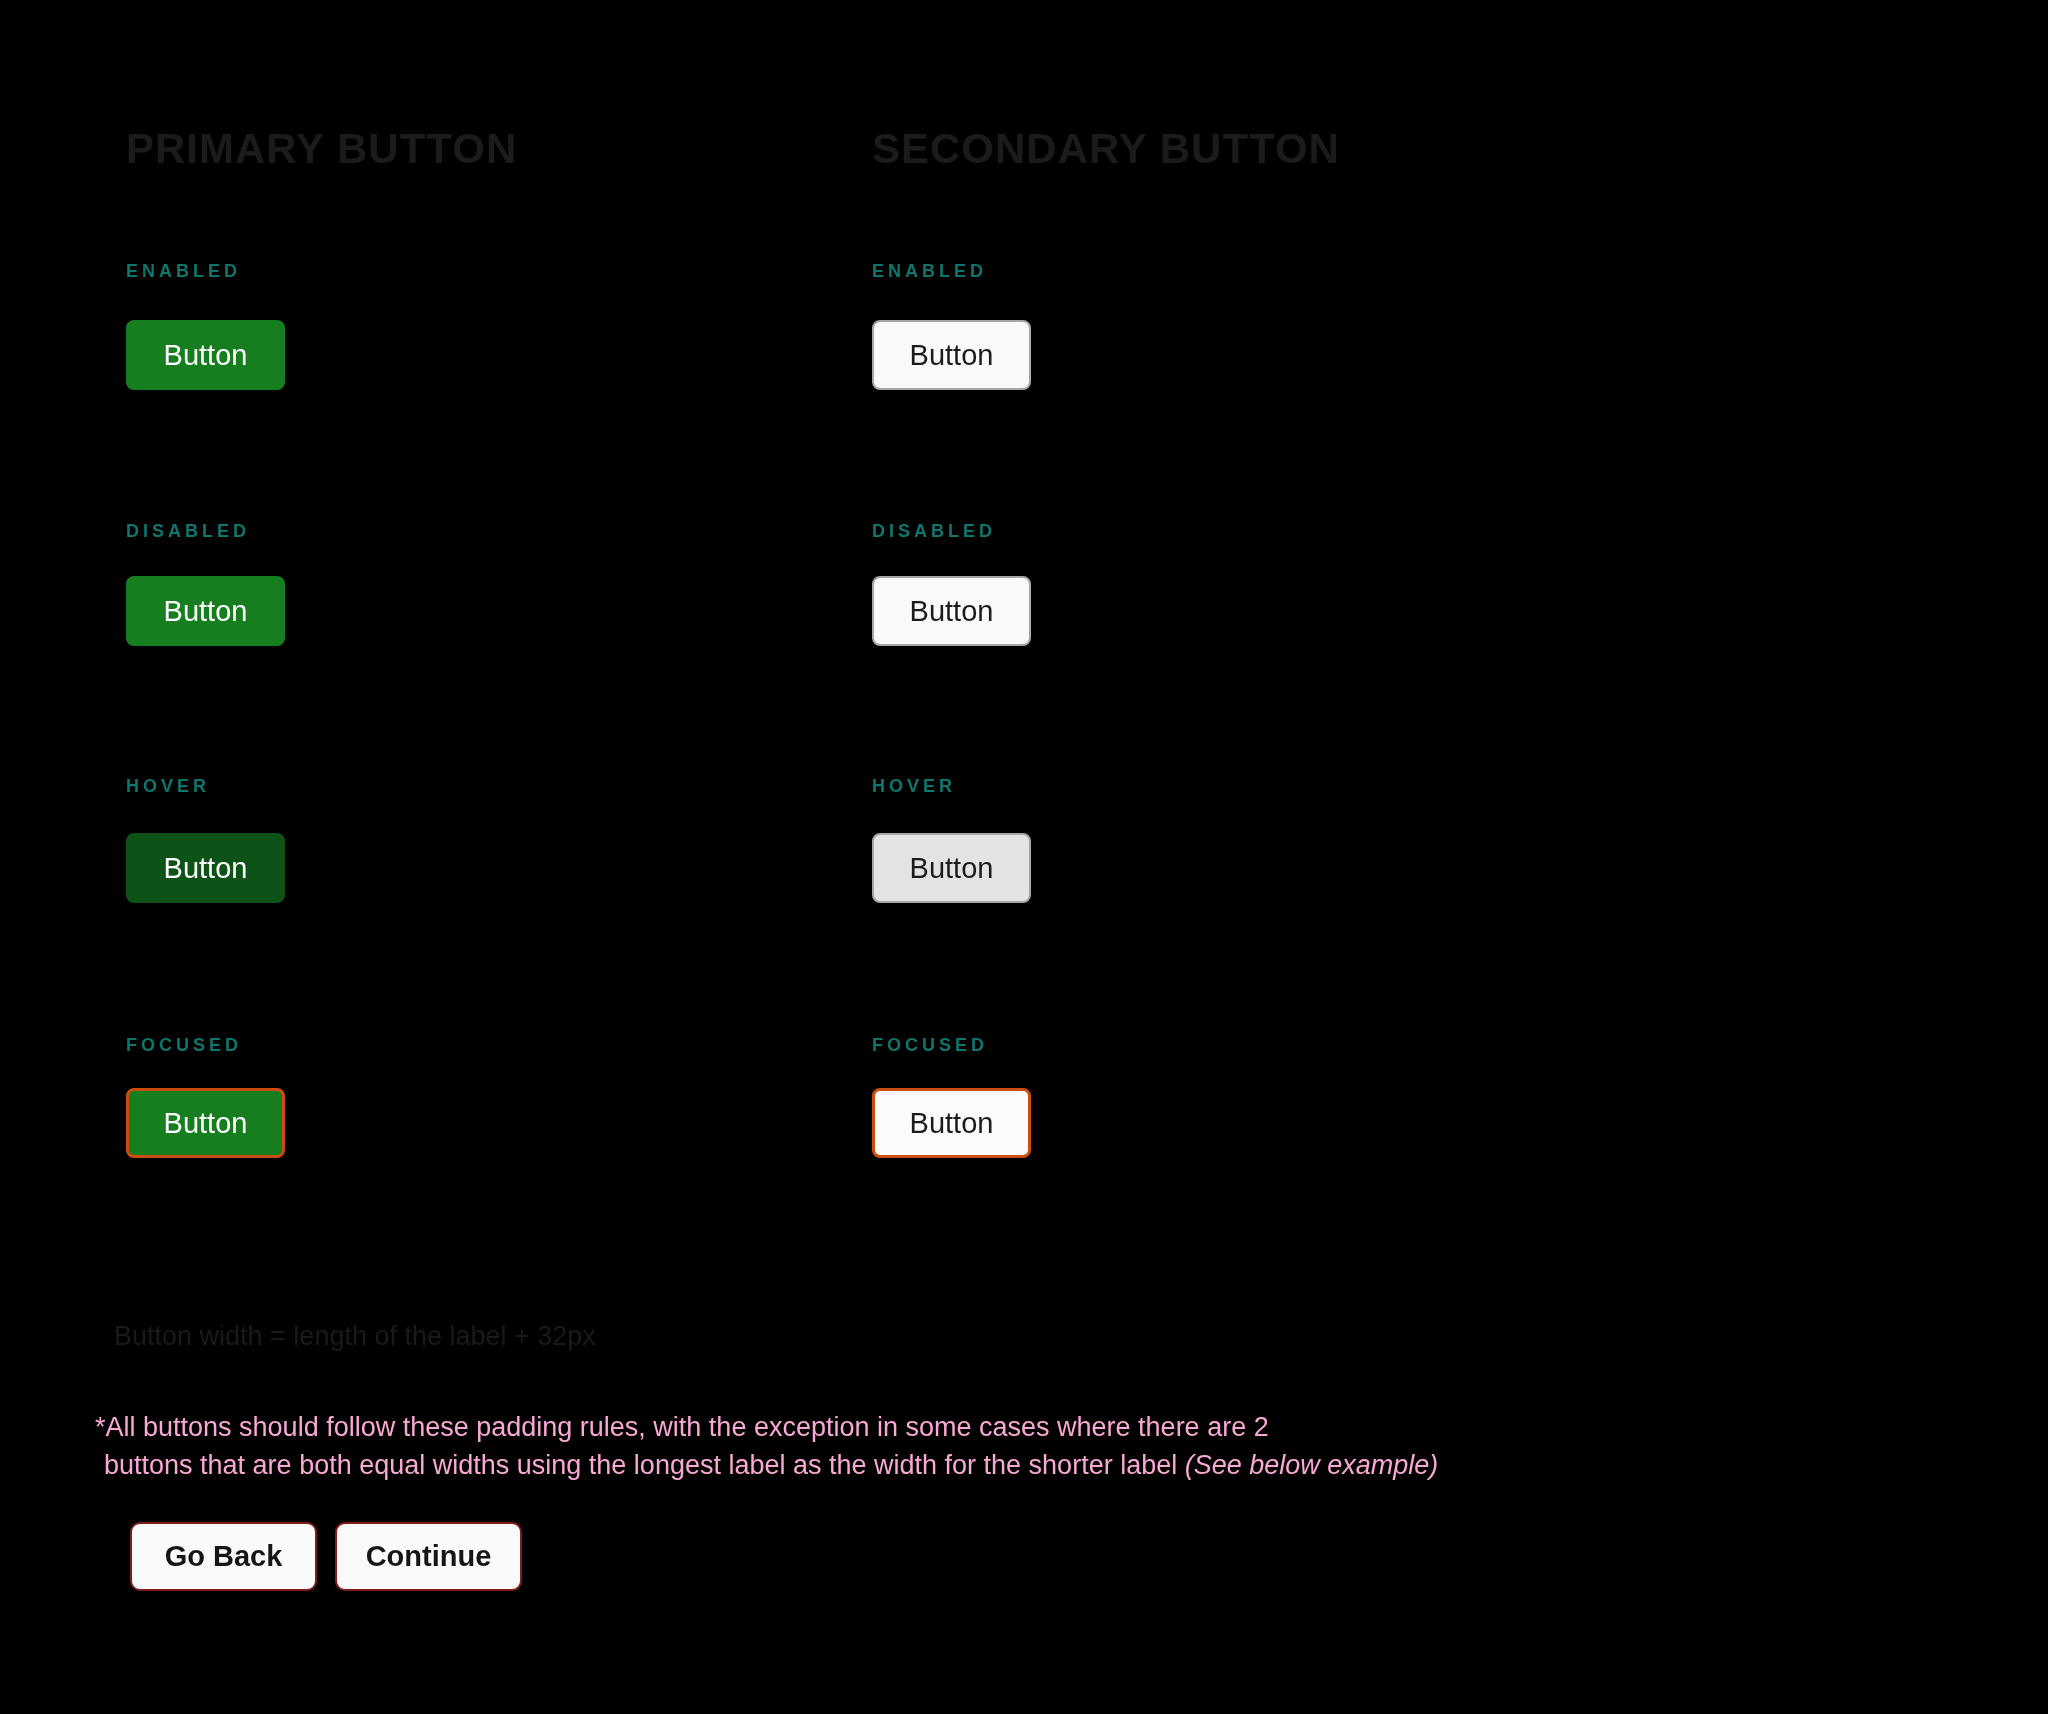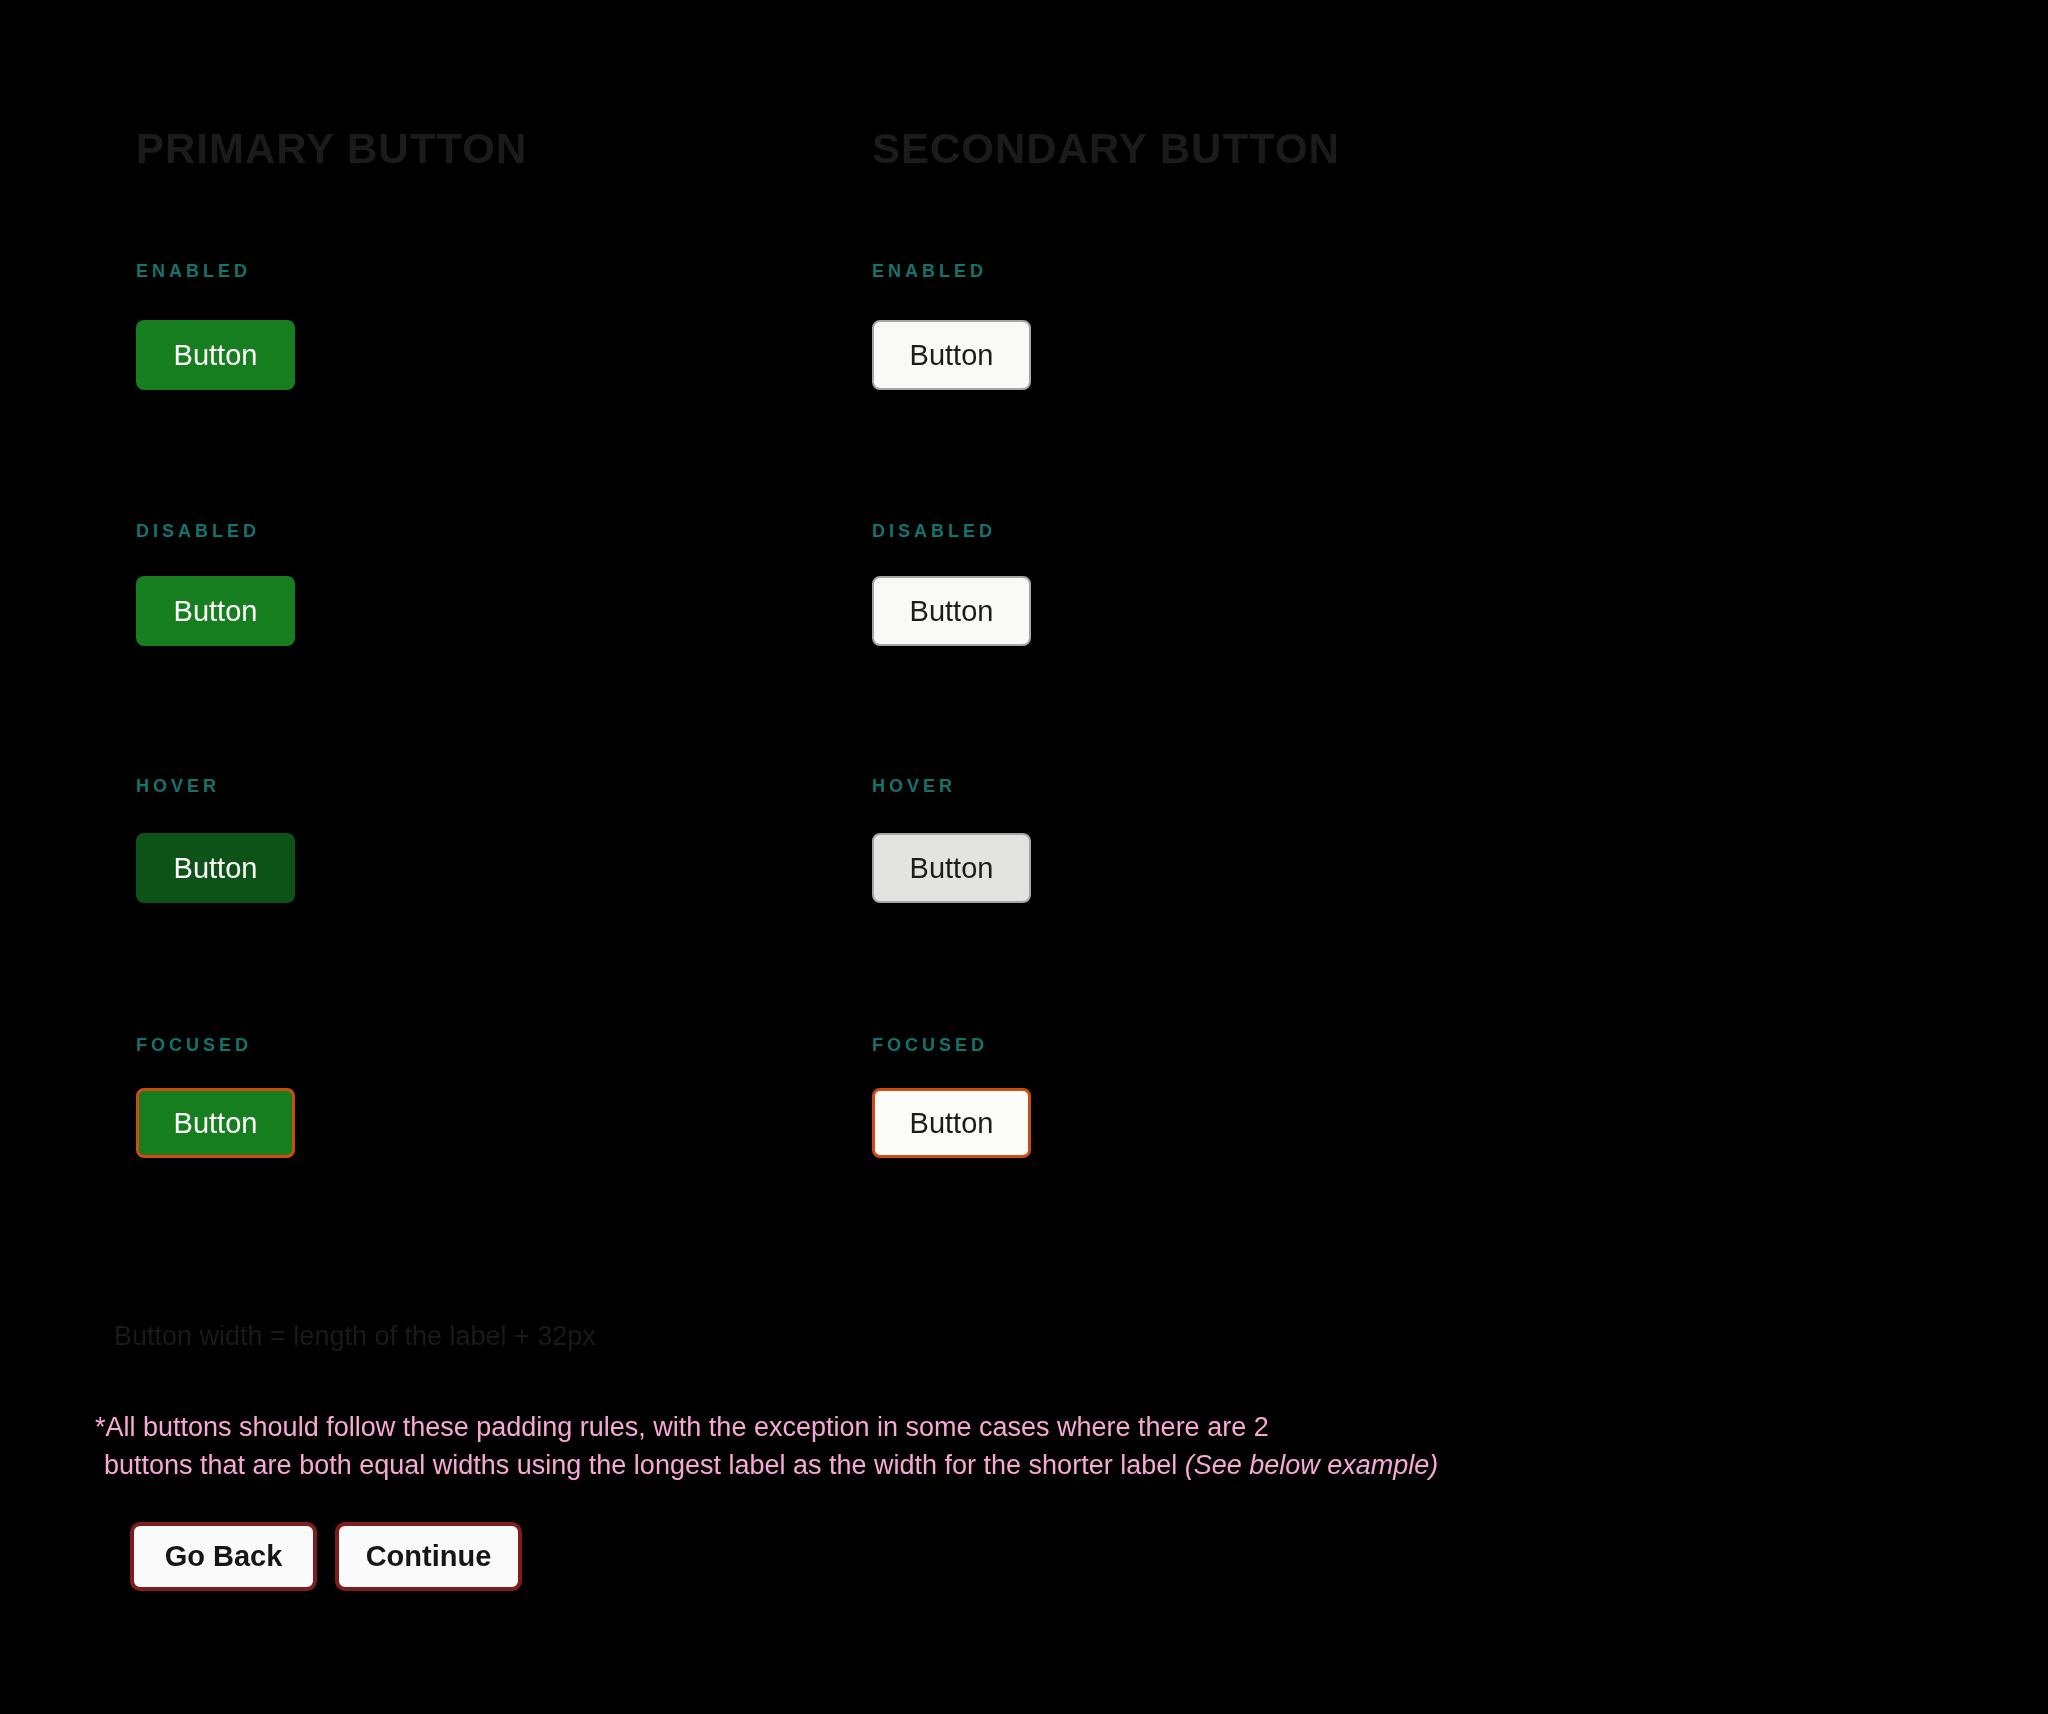--- a/index.html
+++ b/index.html
@@ -14,21 +14,21 @@
     background: #000000;
     overflow: hidden;
     font-family: "Liberation Sans", sans-serif;
   }
   .col {
     position: absolute;
     top: 0;
     width: 740px;
     height: 100%;
   }
-  .col-primary   { left: 136px; }
+  .col-primary   { left: 126px; }
   .col-secondary { left: 872px; }
 
   .col-title {
     position: absolute;
     left: 0;
     top: 126px;
     margin: 0;
     font-size: 42px;
     font-weight: 700;
     letter-spacing: 1px;
@@ -125,21 +125,21 @@
     gap: 18px;
   }
   .btn-example {
     width: 187px;
     height: 69px;
     display: flex;
     align-items: center;
     justify-content: center;
     box-sizing: border-box;
     background: #FAFAFA;
-    border: 4px solid #7f1d1d;
+    border: 2px solid #7f1d1d;
     border-radius: 10px;
     font-family: "Liberation Sans", sans-serif;
     font-size: 29px;
     font-weight: 700;
     color: #161616;
     padding: 0;
     cursor: pointer;
   }
 </style>
 </head>

